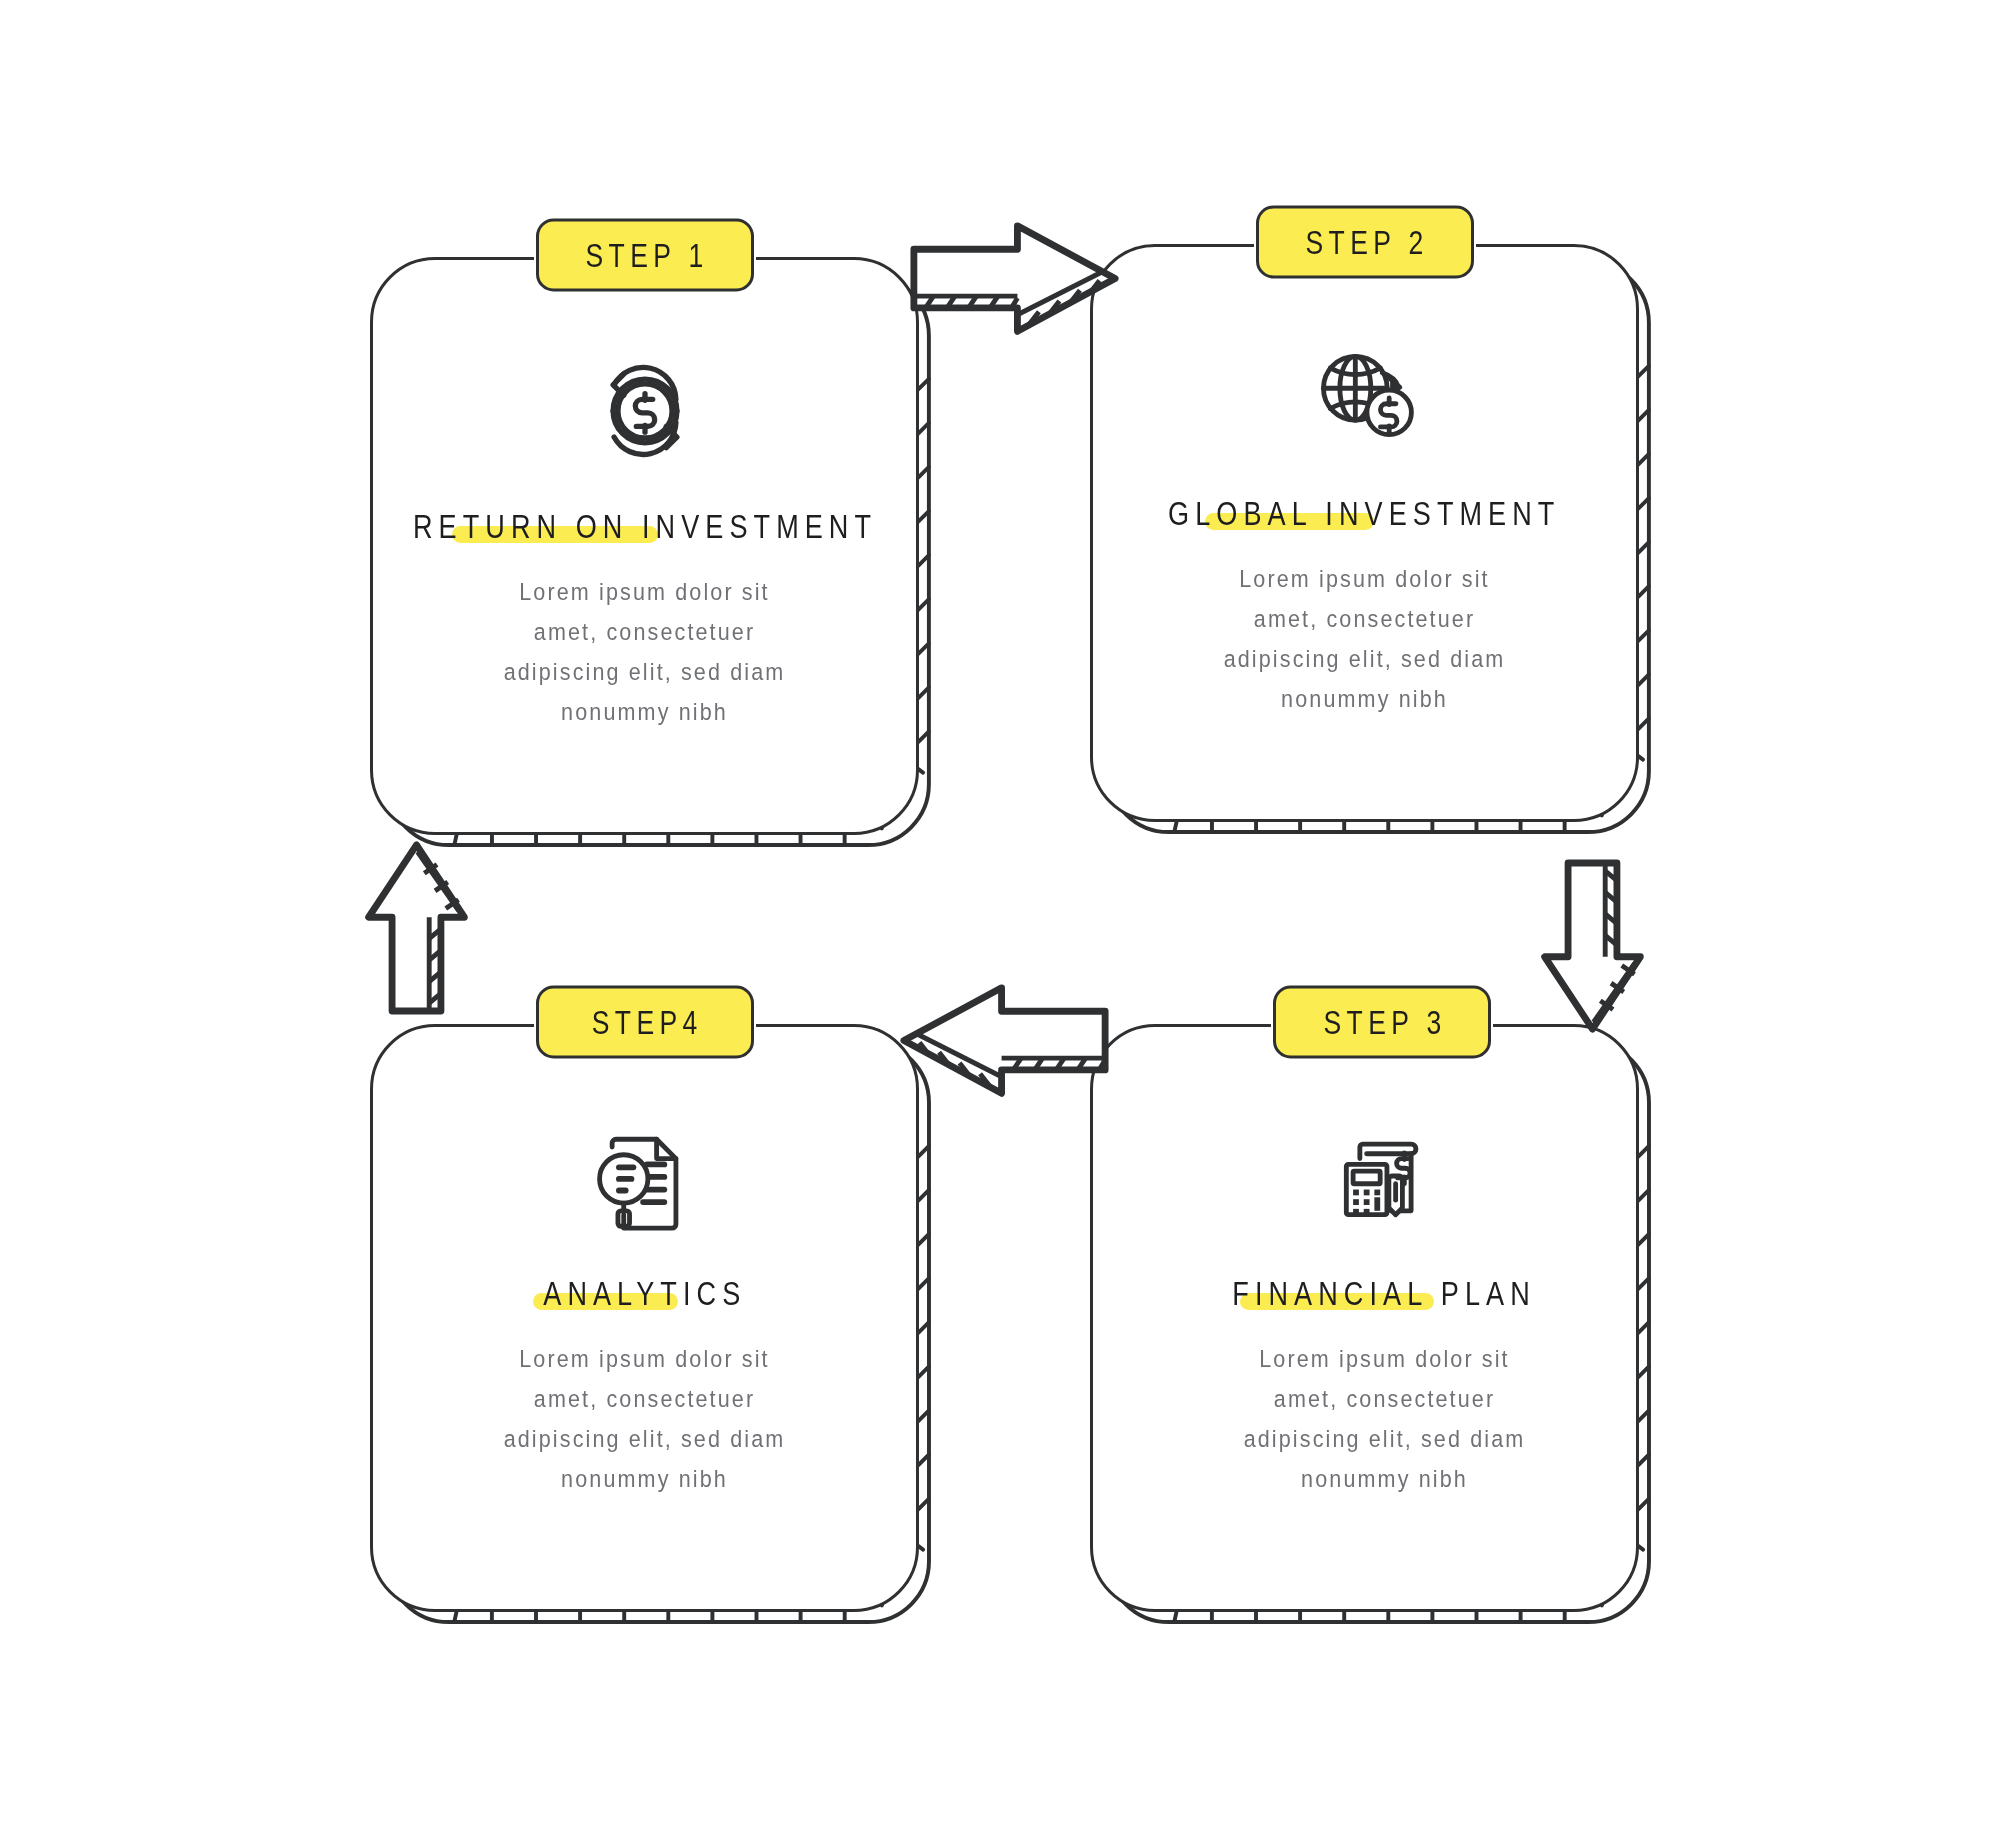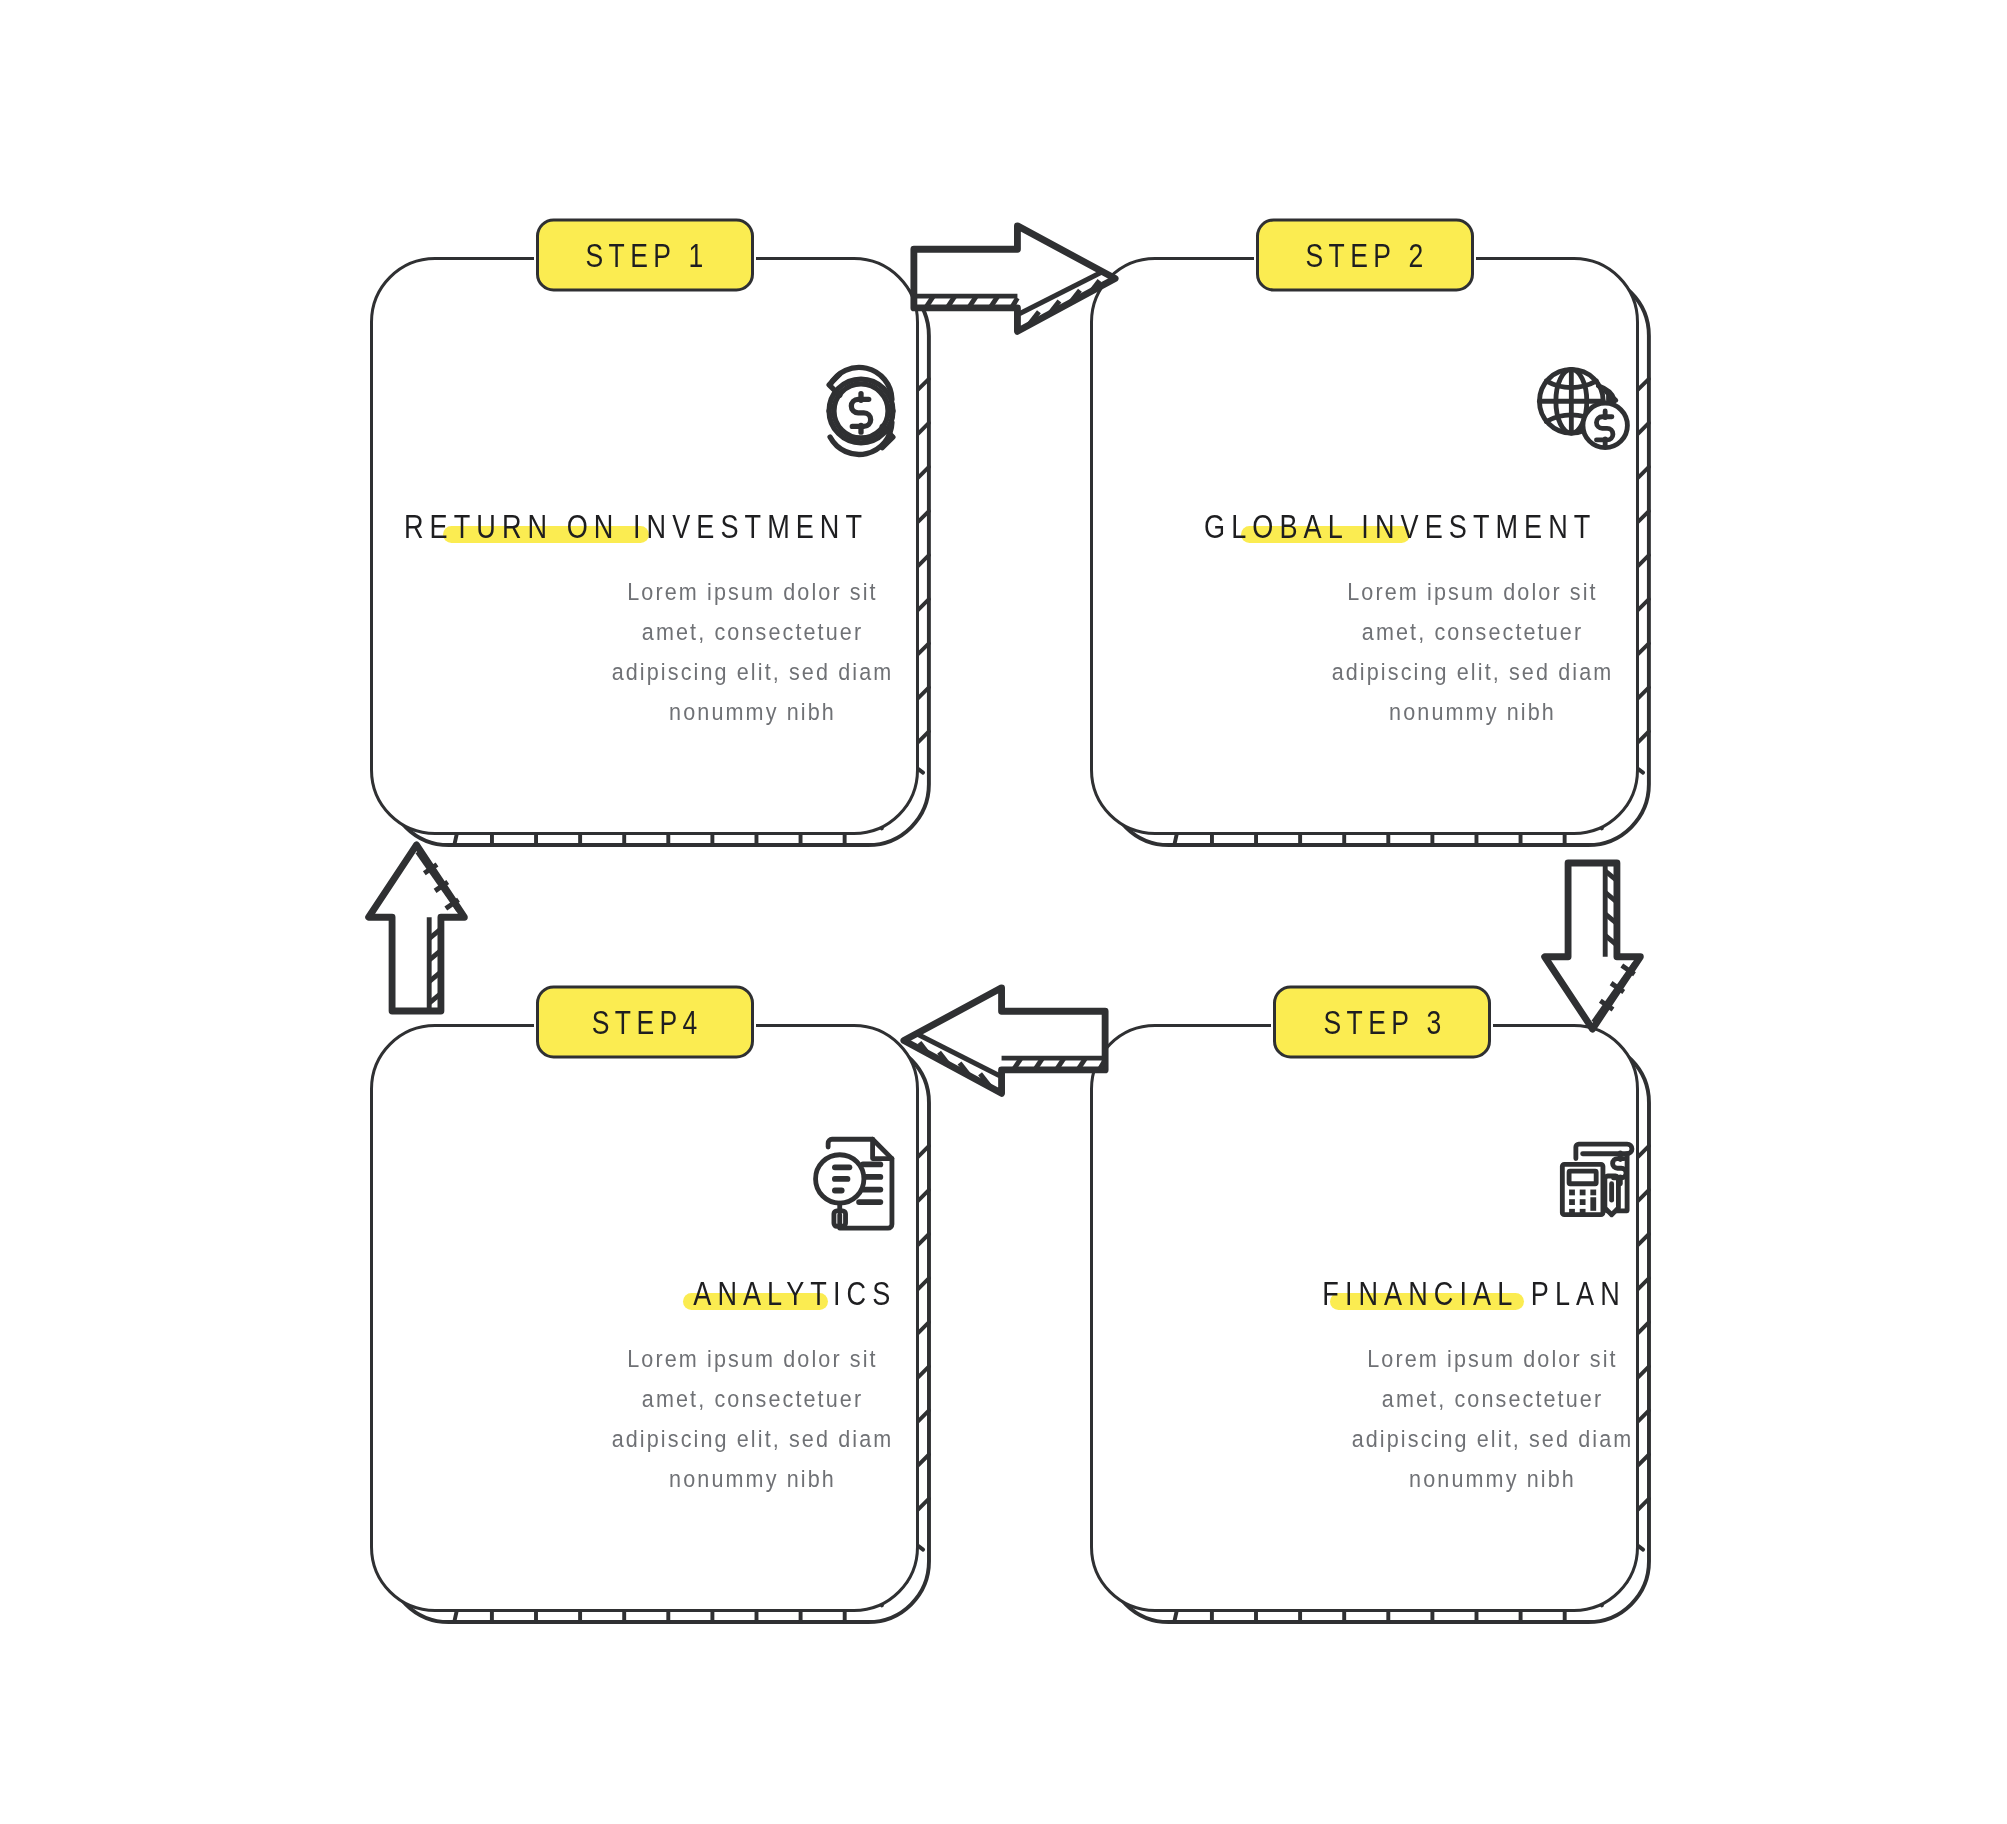--- a/index.html
+++ b/index.html
@@ -81,21 +81,21 @@
   }
 
   .card-content {
     position: absolute;
     left: 0;
     top: 0;
     width: 549px;
     height: 578px;
     display: flex;
     flex-direction: column;
-    align-items: flex-end;
+    align-items: center;
     box-sizing: border-box;
     padding-top: 94px;
   }
   .card-icon {
     width: 116px;
     height: 116px;
     display: flex;
     align-items: center;
     justify-content: center;
   }
@@ -198,21 +198,21 @@
         </svg>
       </div>
       <div class="card-title-wrap">
         <span class="title-highlight" style="left:90px; width:206px;"></span>
         <span class="card-title">RETURN ON INVESTMENT</span>
       </div>
       <div class="card-desc">Lorem ipsum dolor sit amet, consectetuer adipiscing elit, sed diam nonummy nibh</div>
     </div>
   </div>
 
-  <div class="card" style="left:1090px; top:257px;">
+  <div class="card" style="left:1090px; top:244px;">
     <svg class="card-shadow" viewBox="0 0 560 590">
       <path d="M66,4 H494 A62,62 0 0 1 556,66 V524 A62,62 0 0 1 494,586 H66 A62,62 0 0 1 4,524 V66 A62,62 0 0 1 66,4 Z" fill="none" stroke="#2F3032" stroke-width="4"></path>
       <g stroke="#2F3032" stroke-width="4" stroke-linecap="round">
         <line x1="556" y1="110" x2="542" y2="124"></line>
           <line x1="556" y1="155" x2="542" y2="169"></line>
         <line x1="556" y1="200" x2="542" y2="214"></line>
           <line x1="556" y1="245" x2="542" y2="259"></line>
         <line x1="556" y1="290" x2="542" y2="304"></line>
           <line x1="556" y1="335" x2="542" y2="349"></line>
         <line x1="556" y1="380" x2="542" y2="394"></line>

